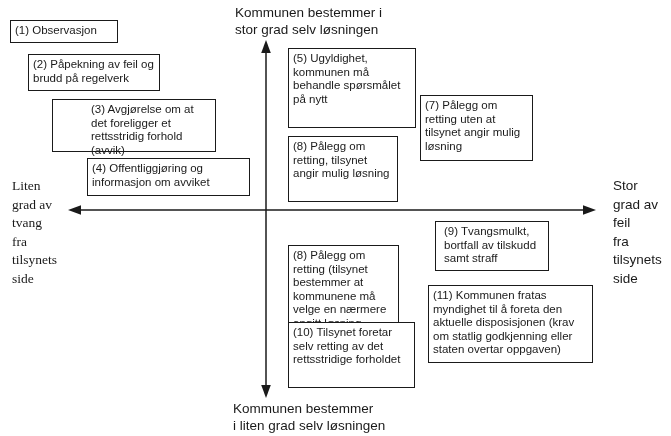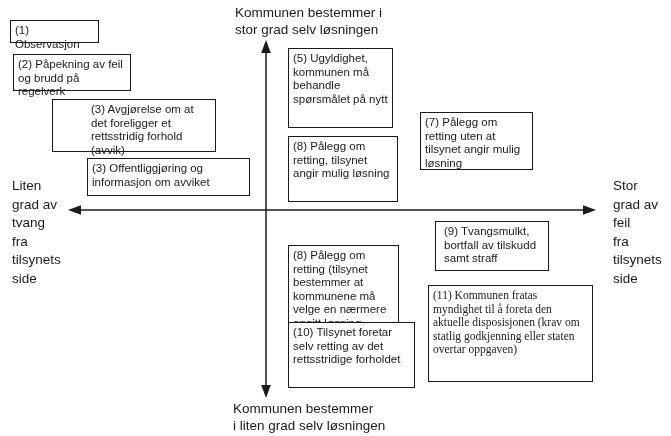--- a/index.html
+++ b/index.html
@@ -63,41 +63,41 @@
       <polygon points="596,210 583,205.2 583,214.8" fill="#1a1a1a"></polygon>
     </g>
   </svg>
 
   <div class="axis-label" style="left:235px; top:4px;">Kommunen bestemmer i
 stor grad selv løsningen</div>
 
   <div class="axis-label" style="left:233px; top:400px;">Kommunen bestemmer
 i liten grad selv løsningen</div>
 
-  <div class="axis-label side" style="left:12px; top:177px;">Liten
+  <div class="axis-label side" style="left:12px; top:177px;font-family:Liberation Serif, serif;">Liten
 grad av
 tvang
 fra
 tilsynets
 side</div>
 
   <div class="axis-label side" style="left:613px; top:177px;">Stor
 grad av
 feil
 fra
 tilsynets
 side</div>
 
   <div>
-      <div class="box" style="left: 10px; top: 20px; width: 89px; height: 23px;">(1) Observasjon</div>
-      <div class="box" style="left: 13px; top: 54px; width: 118px; height: 37px;">(2) Påpekning av feil og brudd på regelverk</div>
+      <div class="box" style="left: 10px; top: 20px; width: 108px; height: 23px;">(1) Observasjon</div>
+      <div class="box" style="left: 28px; top: 54px; width: 132px; height: 37px;">(2) Påpekning av feil og brudd på regelverk</div>
       <div class="box" style="left: 52px; top: 99px; width: 164px; height: 53px; padding-left: 38px;">(3) Avgjørelse om at det foreligger et rettsstridig forhold (avvik)</div>
-      <div class="box" style="left: 87px; top: 158px; width: 163px; height: 38px;">(3) Offentliggjøring og informasjon om avviket</div>
-      <div class="box" style="left: 288px; top: 48px; width: 105px; height: 80px;">(5) Ugyldighet, kommunen må behandle spørsmålet på nytt</div>
+      <div class="box" style="left: 87px; top: 158px; width: 163px; height: 38px;">(4) Offentliggjøring og informasjon om avviket</div>
+      <div class="box" style="left: 288px; top: 48px; width: 128px; height: 80px;">(5) Ugyldighet, kommunen må behandle spørsmålet på nytt</div>
       <div class="box" style="left: 288px; top: 136px; width: 110px; height: 66px;">(8) Pålegg om retting, tilsynet angir mulig løsning</div>
-      <div class="box" style="left: 420px; top: 112px; width: 113px; height: 58px;">(7) Pålegg om retting uten at tilsynet angir mulig løsning</div>
+      <div class="box" style="left: 420px; top: 95px; width: 113px; height: 66px;">(7) Pålegg om retting uten at tilsynet angir mulig løsning</div>
       <div class="box" style="left: 288px; top: 218px; width: 111px; height: 95px; margin-top: 27px;">(8) Pålegg om retting (tilsynet bestemmer at kommunene må velge en nærmere angitt løsning</div>
       <div class="box" style="left: 435px; top: 221px; width: 114px; height: 50px; padding-left: 8px;">(9) Tvangsmulkt, bortfall av tilskudd samt straff</div>
       <div class="box" style="left: 288px; top: 322px; width: 127px; height: 66px;">(10) Tilsynet foretar selv retting av det rettsstridige forholdet</div>
-      <div class="box" style="left: 428px; top: 285px; width: 165px; height: 97px; font-family: Liberation Serif, serif;">(11) Kommunen fratas myndighet til å foreta den aktuelle disposisjonen (krav om statlig godkjenning eller staten overtar oppgaven)</div>
+      <div class="box" style="left: 428px; top: 285px; width: 165px; height: 78px;">(11) Kommunen fratas myndighet til å foreta den aktuelle disposisjonen (krav om statlig godkjenning eller staten overtar oppgaven)</div>
     </div>
 
 </div>
 
 </body></html>

